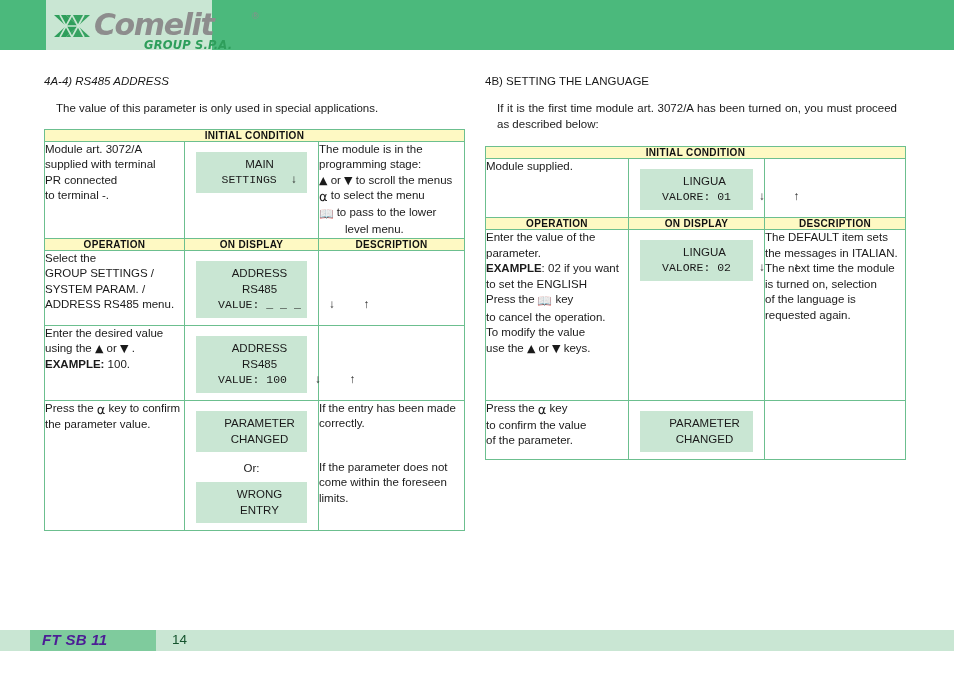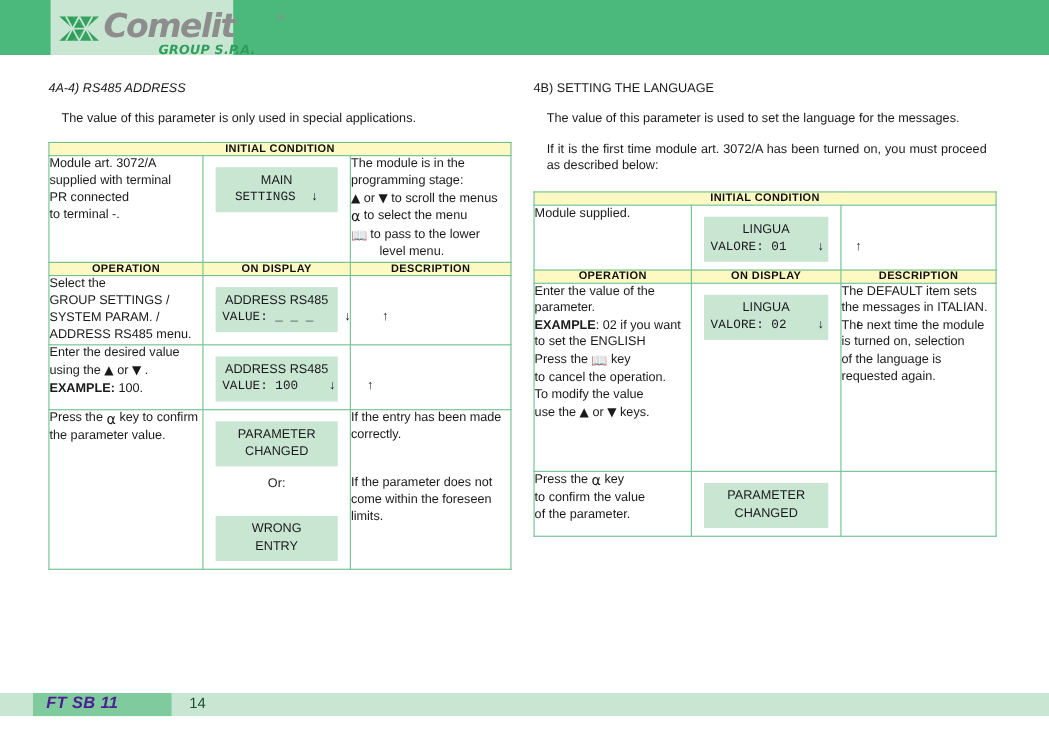--- a/index.html
+++ b/index.html
@@ -112,29 +112,29 @@
     line-height: 15.5px;
     padding: 7px 7px 7px 7px;
   }
   .cell.nopad  { padding: 7px 5px; }
 
   .lcd {
     background: #c9e6d3;
     text-align: center;
     font-size: 11.5px;
     line-height: 16px;
-    padding: 4px 6px 5px 6px;
+    padding: 4px 6px 5px 22px;
     margin: 3px 6px 0 6px;
   }
   .lcd .row2 { white-space: pre; font-family: Liberation Mono, monospace; }
   .or-line {
     text-align: center;
     font-size: 11.5px;
     line-height: 16px;
-    padding: 8px 0 21px 0;
+    padding: 8px 0 6px 0;
   }
 
   .icon-bell, .icon-book {
     display: inline-block;
     vertical-align: -2px;
     font-family: "DejaVu Sans", sans-serif;
   }
   .icon-bell { font-size: 13px; }
   .icon-book { font-size: 12px; letter-spacing: -0.5px; }
   .arrow-big { font-family: "DejaVu Sans", sans-serif; font-size: 11px; }
@@ -297,21 +297,20 @@
           <span>come within the foreseen limits.</span>
         </td>
       </tr>
 
     </tbody>
   </table>
 </div>
 
 <div class="col col-right">
   <p class="sec-title sec-title-plain">4B) SETTING THE LANGUAGE</p>
-  <p class="sec-text">The value of this parameter is used to set the language for the messages.</p>
   <p class="sec-text justify">If it is the first time module art. 3072/A has been turned on, you must proceed as described below:</p>
 
   <table class="proc" style="margin-top:14px">
     <colgroup>
         <col style="width:143px">
         <col style="width:136px">
         <col style="width:141px">
       </colgroup>
     <tbody>
       <tr>

